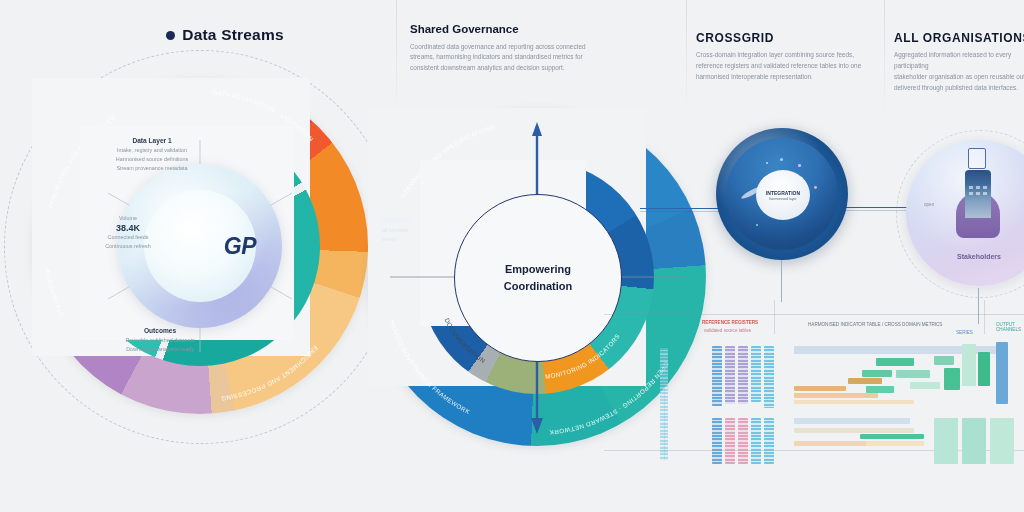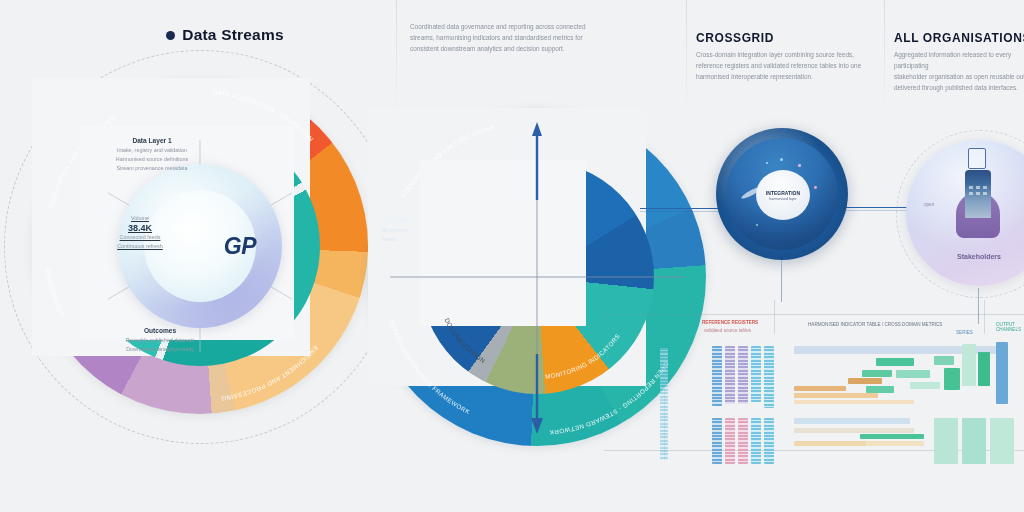--- a/index.html
+++ b/index.html
@@ -237,20 +237,21 @@
   <div class="vsep" style="left:884px;height:118px;"></div>
 
   <div class="hdr" style="left:110px;top:26px;width:230px;">
     <div class="dotrow">
       <span class="dot"></span>
       <h1>Data Streams</h1>
     </div>
   </div>
 
   <div class="hdr" style="left:410px;top:22px;width:216px;">
+    <h2>Shared Governance</h2>
     <p style="white-space:pre-line;">Coordinated data governance and reporting across connected
 streams, harmonising indicators and standardised metrics for
 consistent downstream analytics and decision support.</p>
   </div>
 
   <div class="hdr caps" style="left:696px;top:30px;width:176px;">
     <h2>CROSSGRID</h2>
     <p style="white-space:pre-line;">Cross-domain integration layer combining source feeds,
 reference registers and validated reference tables into one
 harmonised interoperable representation.</p>
@@ -318,21 +319,21 @@
       </div>
     </div>
 
     <div class="lbl" style="left:74px;top:58px;width:92px;">
       <div class="t">Data Layer 1</div>
       <div class="s">Intake, registry and validation</div>
       <div class="s">Harmonised source definitions</div>
       <div class="s">Stream provenance metadata</div>
     </div>
 
-    <div class="lbl" style="left:72px;top:136px;width:72px;text-decoration:underline;">
+    <div class="lbl" style="left:60px;top:136px;width:72px;">
       <div class="s">Volume</div>
       <div class="big">38.4K</div>
       <div class="s">Connected feeds</div>
       <div class="s">Continuous refresh</div>
     </div>
 
     <div class="lbl" style="left:78px;top:248px;width:100px;">
       <div class="t">Outcomes</div>
       <div class="s">Reusable published datasets</div>
       <div class="s">Downstream analytics ready</div>
@@ -389,20 +390,24 @@
       <g fill="#2a5fa8">
         <polygon points="169,14 164,28 174,28"></polygon>
         <polygon points="169,326 163,310 175,310"></polygon>
       </g>
       <g stroke="#2a5fa8" stroke-width="2.4" fill="none">
         <path d="M 169,28 L 169,92"></path>
         <path d="M 169,310 L 169,246"></path>
       </g>
     </svg>
 
+    <div id="mid-core">
+      <div class="l1">Empowering</div>
+      <div class="l2">Coordination</div>
+    </div>
 
     <div class="lbl" style="left:14px;top:106px;width:58px;text-align:left;">
       <div class="t" style="color:#eaf2fa;font-size:8px;">CROSS</div>
       <div class="s" style="color:#dce8f4;">all streams</div>
       <div class="s" style="color:#dce8f4;">linked</div>
     </div>
   </div>
 
   <div class="conn" style="left:640px;top:208px;width:82px;"></div>
   <div class="thinline" style="left:640px;top:211px;width:80px;height:1px;background:rgba(42,100,173,.28);"></div>

